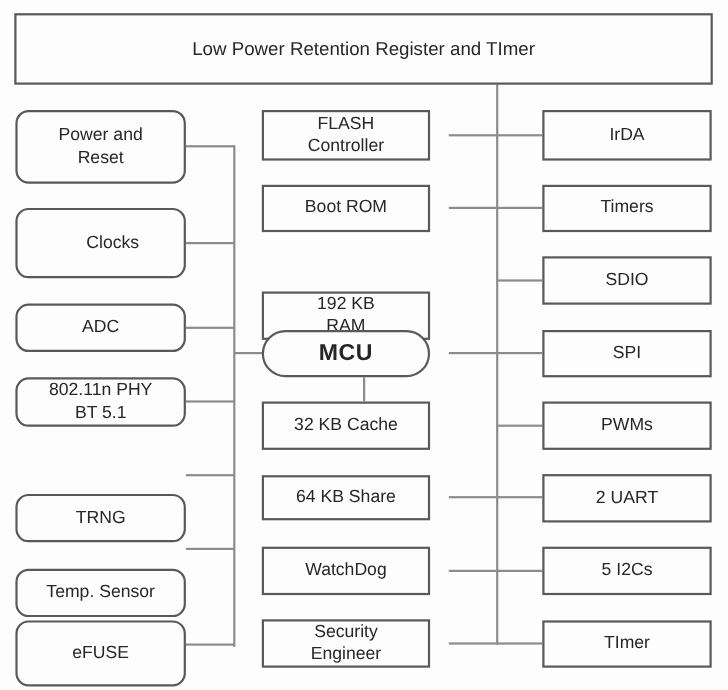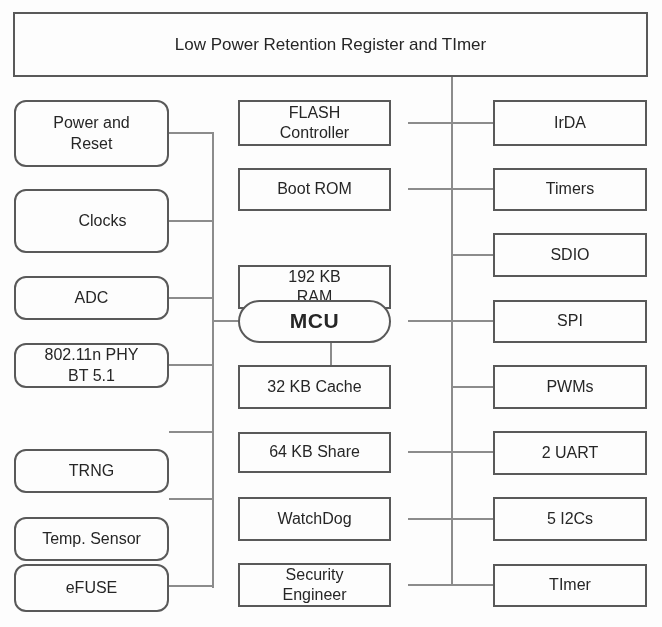--- a/index.html
+++ b/index.html
@@ -75,21 +75,21 @@
   <div class="box top-box" style="left:13px; top:12px; width:635px; height:65px;">Low Power Retention Register and TImer</div>
 
   <div class="box col-left" style="top:100px; height:67px;">Power and
 Reset</div>
   <div class="box col-left" style="top:189px; height:64px;padding-left:22px;">Clocks</div>
   <div class="box col-left" style="top:276px; height:44px;">ADC</div>
   <div class="box col-left" style="top:343px; height:45px;">802.11n PHY
 BT 5.1</div>
   <div class="box col-left" style="top:410px; height:44px;margin-top:39px;">TRNG</div>
   <div class="box col-left" style="top:477px; height:44px;margin-top:40px;">Temp. Sensor</div>
-  <div class="box col-left" style="top:564px; height:48px;">eFUSE</div>
+  <div class="box col-left" style="top:564px; height:60px;">eFUSE</div>
 
   <div class="box col-mid" style="top:100px; height:46px;">FLASH
 Controller</div>
   <div class="box col-mid" style="top:168px; height:43px;">Boot ROM</div>
   <div class="box col-mid" style="top:233px; height:44px;margin-top:32px;">192 KB
 RAM</div>
   <div class="box col-mid mcu" style="top:300px; height:43px;">MCU</div>
   <div class="box col-mid" style="top:365px; height:44px;">32 KB Cache</div>
   <div class="box col-mid" style="top:432px; height:41px;text-align:center;">64 KB Share</div>
   <div class="box col-mid" style="top:497px; height:44px;">WatchDog</div>

